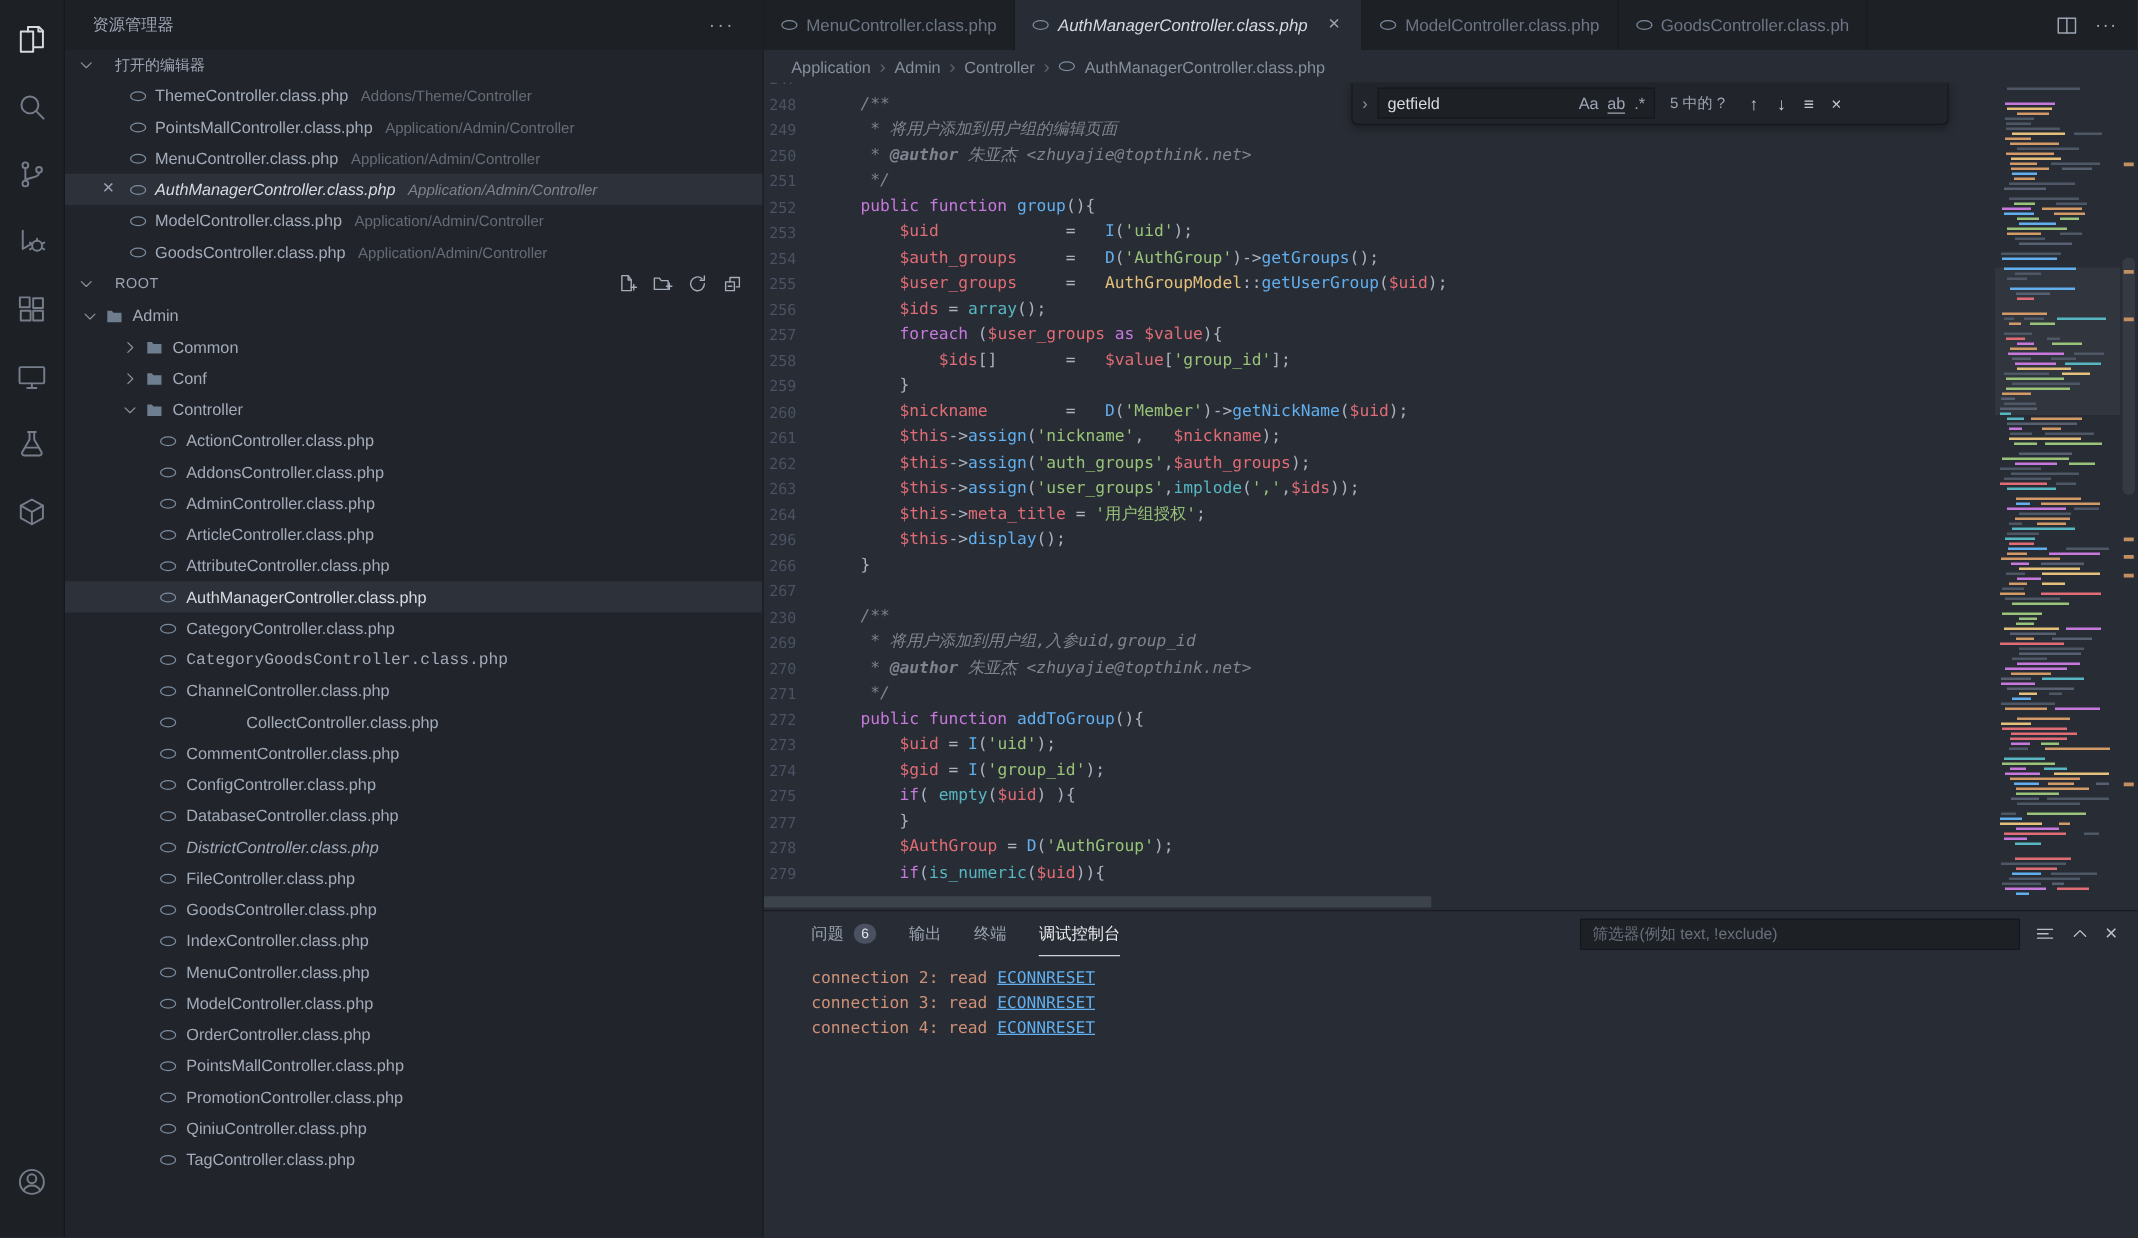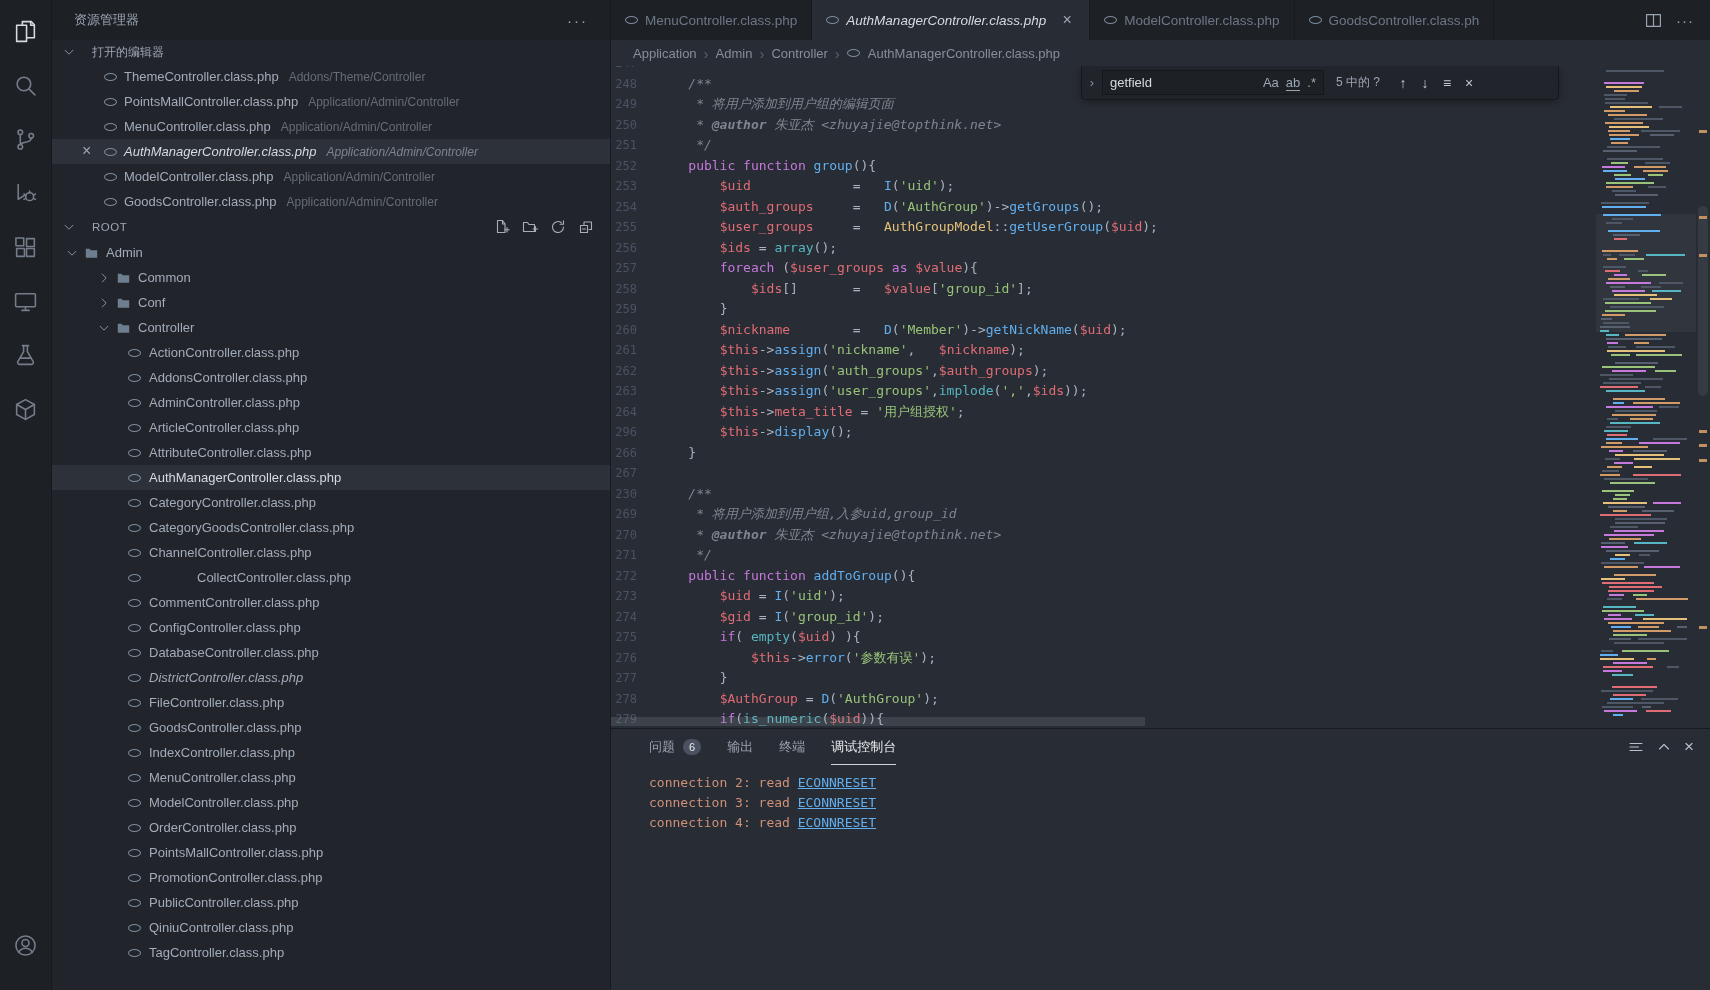--- a/index.html
+++ b/index.html
@@ -344,21 +344,21 @@
           <span class="tree-label">AttributeController.class.php</span>
         </div>
         <div class="tree-row selected" style="padding-left: 76px;">
           <span class="php-ico tree-file-ico" style="display: inline-block; width: 13px; height: 8px; border: 1.5px solid rgb(124, 139, 157); border-radius: 50%; flex: 0 0 auto; margin-right: 8px;"></span>
           <span class="tree-label">AuthManagerController.class.php</span>
         </div>
         <div class="tree-row" style="padding-left: 76px;">
           <span class="php-ico tree-file-ico" style="display: inline-block; width: 13px; height: 8px; border: 1.5px solid rgb(124, 139, 157); border-radius: 50%; flex: 0 0 auto; margin-right: 8px;"></span>
           <span class="tree-label">CategoryController.class.php</span>
         </div>
-        <div class="tree-row" style="padding-left: 76px;">
+        <div class="tree-row" style="padding-left: 76px; font-family: Liberation Mono, monospace;">
           <span class="php-ico tree-file-ico" style="display: inline-block; width: 13px; height: 8px; border: 1.5px solid rgb(124, 139, 157); border-radius: 50%; flex: 0 0 auto; margin-right: 8px;"></span>
           <span class="tree-label">CategoryGoodsController.class.php</span>
         </div>
         <div class="tree-row" style="padding-left: 76px;">
           <span class="php-ico tree-file-ico" style="display: inline-block; width: 13px; height: 8px; border: 1.5px solid rgb(124, 139, 157); border-radius: 50%; flex: 0 0 auto; margin-right: 8px;"></span>
           <span class="tree-label">ChannelController.class.php</span>
         </div>
         <div class="tree-row" style="padding-left: 76px; gap: 48px;">
           <span class="php-ico tree-file-ico" style="display: inline-block; width: 13px; height: 8px; border: 1.5px solid rgb(124, 139, 157); border-radius: 50%; flex: 0 0 auto; margin-right: 8px;"></span>
           <span class="tree-label">CollectController.class.php</span>
@@ -403,24 +403,20 @@
           <span class="php-ico tree-file-ico" style="display: inline-block; width: 13px; height: 8px; border: 1.5px solid rgb(124, 139, 157); border-radius: 50%; flex: 0 0 auto; margin-right: 8px;"></span>
           <span class="tree-label">OrderController.class.php</span>
         </div>
         <div class="tree-row" style="padding-left: 76px;">
           <span class="php-ico tree-file-ico" style="display: inline-block; width: 13px; height: 8px; border: 1.5px solid rgb(124, 139, 157); border-radius: 50%; flex: 0 0 auto; margin-right: 8px;"></span>
           <span class="tree-label">PointsMallController.class.php</span>
         </div>
         <div class="tree-row" style="padding-left: 76px;">
           <span class="php-ico tree-file-ico" style="display: inline-block; width: 13px; height: 8px; border: 1.5px solid rgb(124, 139, 157); border-radius: 50%; flex: 0 0 auto; margin-right: 8px;"></span>
           <span class="tree-label">PromotionController.class.php</span>
-        </div>
-        <div class="tree-row" style="padding-left: 76px;">
-          <span class="php-ico tree-file-ico" style="display: inline-block; width: 13px; height: 8px; border: 1.5px solid rgb(124, 139, 157); border-radius: 50%; flex: 0 0 auto; margin-right: 8px;"></span>
-          <span class="tree-label">PublicController.class.php</span>
         </div>
         <div class="tree-row" style="padding-left: 76px;">
           <span class="php-ico tree-file-ico" style="display: inline-block; width: 13px; height: 8px; border: 1.5px solid rgb(124, 139, 157); border-radius: 50%; flex: 0 0 auto; margin-right: 8px;"></span>
           <span class="tree-label">QiniuController.class.php</span>
         </div>
         <div class="tree-row" style="padding-left: 76px;">
           <span class="php-ico tree-file-ico" style="display: inline-block; width: 13px; height: 8px; border: 1.5px solid rgb(124, 139, 157); border-radius: 50%; flex: 0 0 auto; margin-right: 8px;"></span>
           <span class="tree-label">TagController.class.php</span>
         </div>
       </div>
@@ -580,24 +576,20 @@
               <span class="ln">273</span>
               <span class="lc"><span class="df">        </span><span class="var">$uid</span><span class="df"> = </span><span class="fn">I</span><span class="pun">(</span><span class="str">'uid'</span><span class="pun">);</span></span>
             </div>
             <div class="code-line">
               <span class="ln">274</span>
               <span class="lc"><span class="df">        </span><span class="var">$gid</span><span class="df"> = </span><span class="fn">I</span><span class="pun">(</span><span class="str">'group_id'</span><span class="pun">);</span></span>
             </div>
             <div class="code-line">
               <span class="ln">275</span>
               <span class="lc"><span class="df">        </span><span class="kw">if</span><span class="pun">(</span><span class="df"> </span><span class="cy">empty</span><span class="pun">(</span><span class="var">$uid</span><span class="pun">)</span><span class="df"> </span><span class="pun">){</span></span>
-            </div>
-            <div class="code-line">
-              <span class="ln">276</span>
-              <span class="lc"><span class="df">            </span><span class="var">$this</span><span class="pun">-&gt;</span><span class="fn">error</span><span class="pun">(</span><span class="str">'参数有误'</span><span class="pun">);</span></span>
             </div>
             <div class="code-line">
               <span class="ln">277</span>
               <span class="lc"><span class="df">        </span><span class="pun">}</span></span>
             </div>
             <div class="code-line">
               <span class="ln">278</span>
               <span class="lc"><span class="df">        </span><span class="var">$AuthGroup</span><span class="df"> = </span><span class="fn">D</span><span class="pun">(</span><span class="str">'AuthGroup'</span><span class="pun">);</span></span>
             </div>
             <div class="code-line">
@@ -793,20 +785,21 @@
               <span>输出</span>
             </span>
             <span class="ptab">
               <span>终端</span>
             </span>
             <span class="ptab active">
               <span>调试控制台</span>
             </span>
           </div>
         <div class="panel-right">
+          <input class="panel-filter" placeholder="筛选器(例如 text, !exclude)" style="">
           <span class="picon">
               <svg viewBox="0 0 16 16" fill="none" stroke="currentColor" stroke-width="1.1" stroke-linecap="round" stroke-linejoin="round">
                 <path d="M2 4.5h12M2 8h8.5M2 11.5h12"></path>
               </svg>
             </span>
           <span class="picon">
               <svg viewBox="0 0 16 16" fill="none" stroke="currentColor" stroke-width="1.1" stroke-linecap="round" stroke-linejoin="round">
                 <path d="M3.5 10 8 5.5l4.5 4.5"></path>
               </svg>
             </span>

